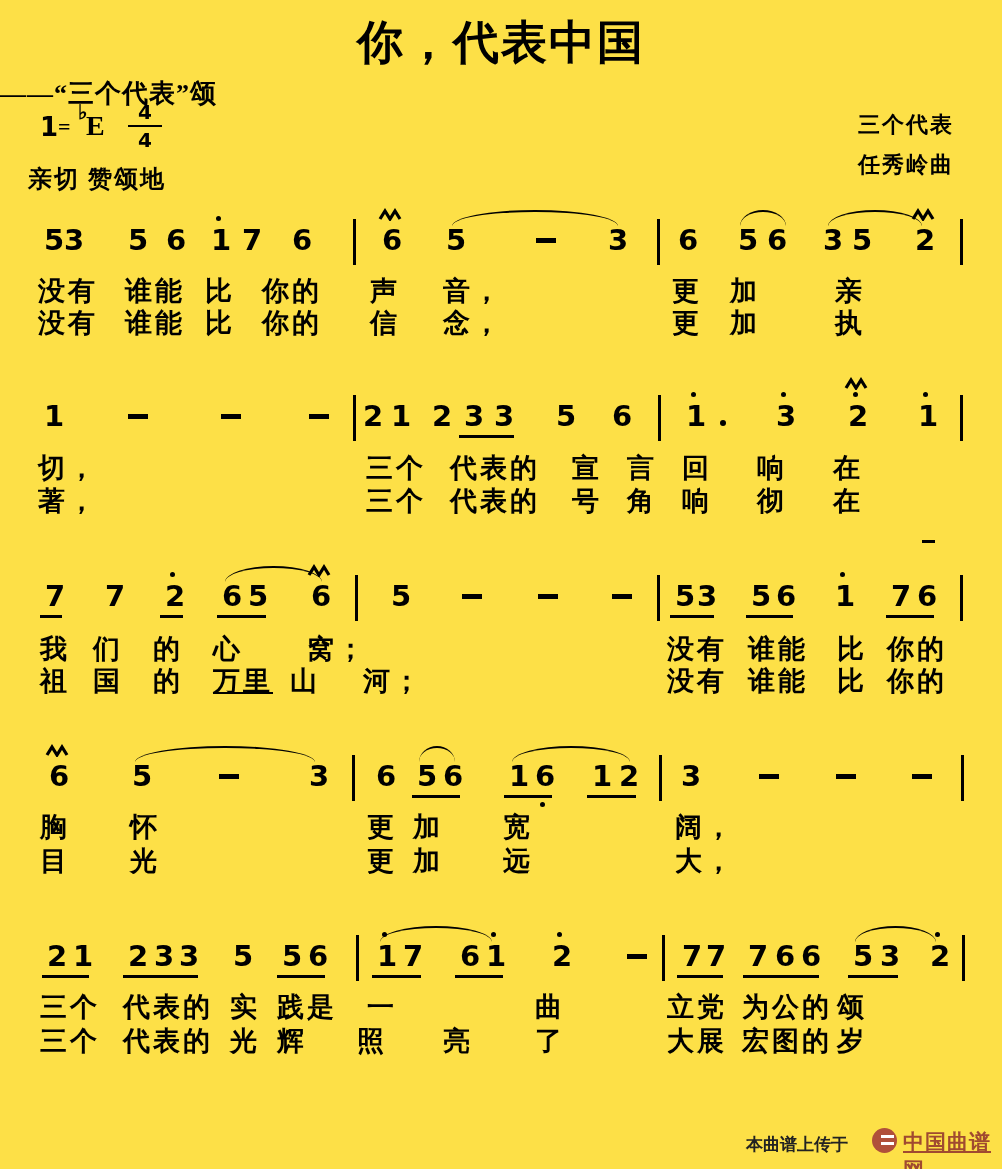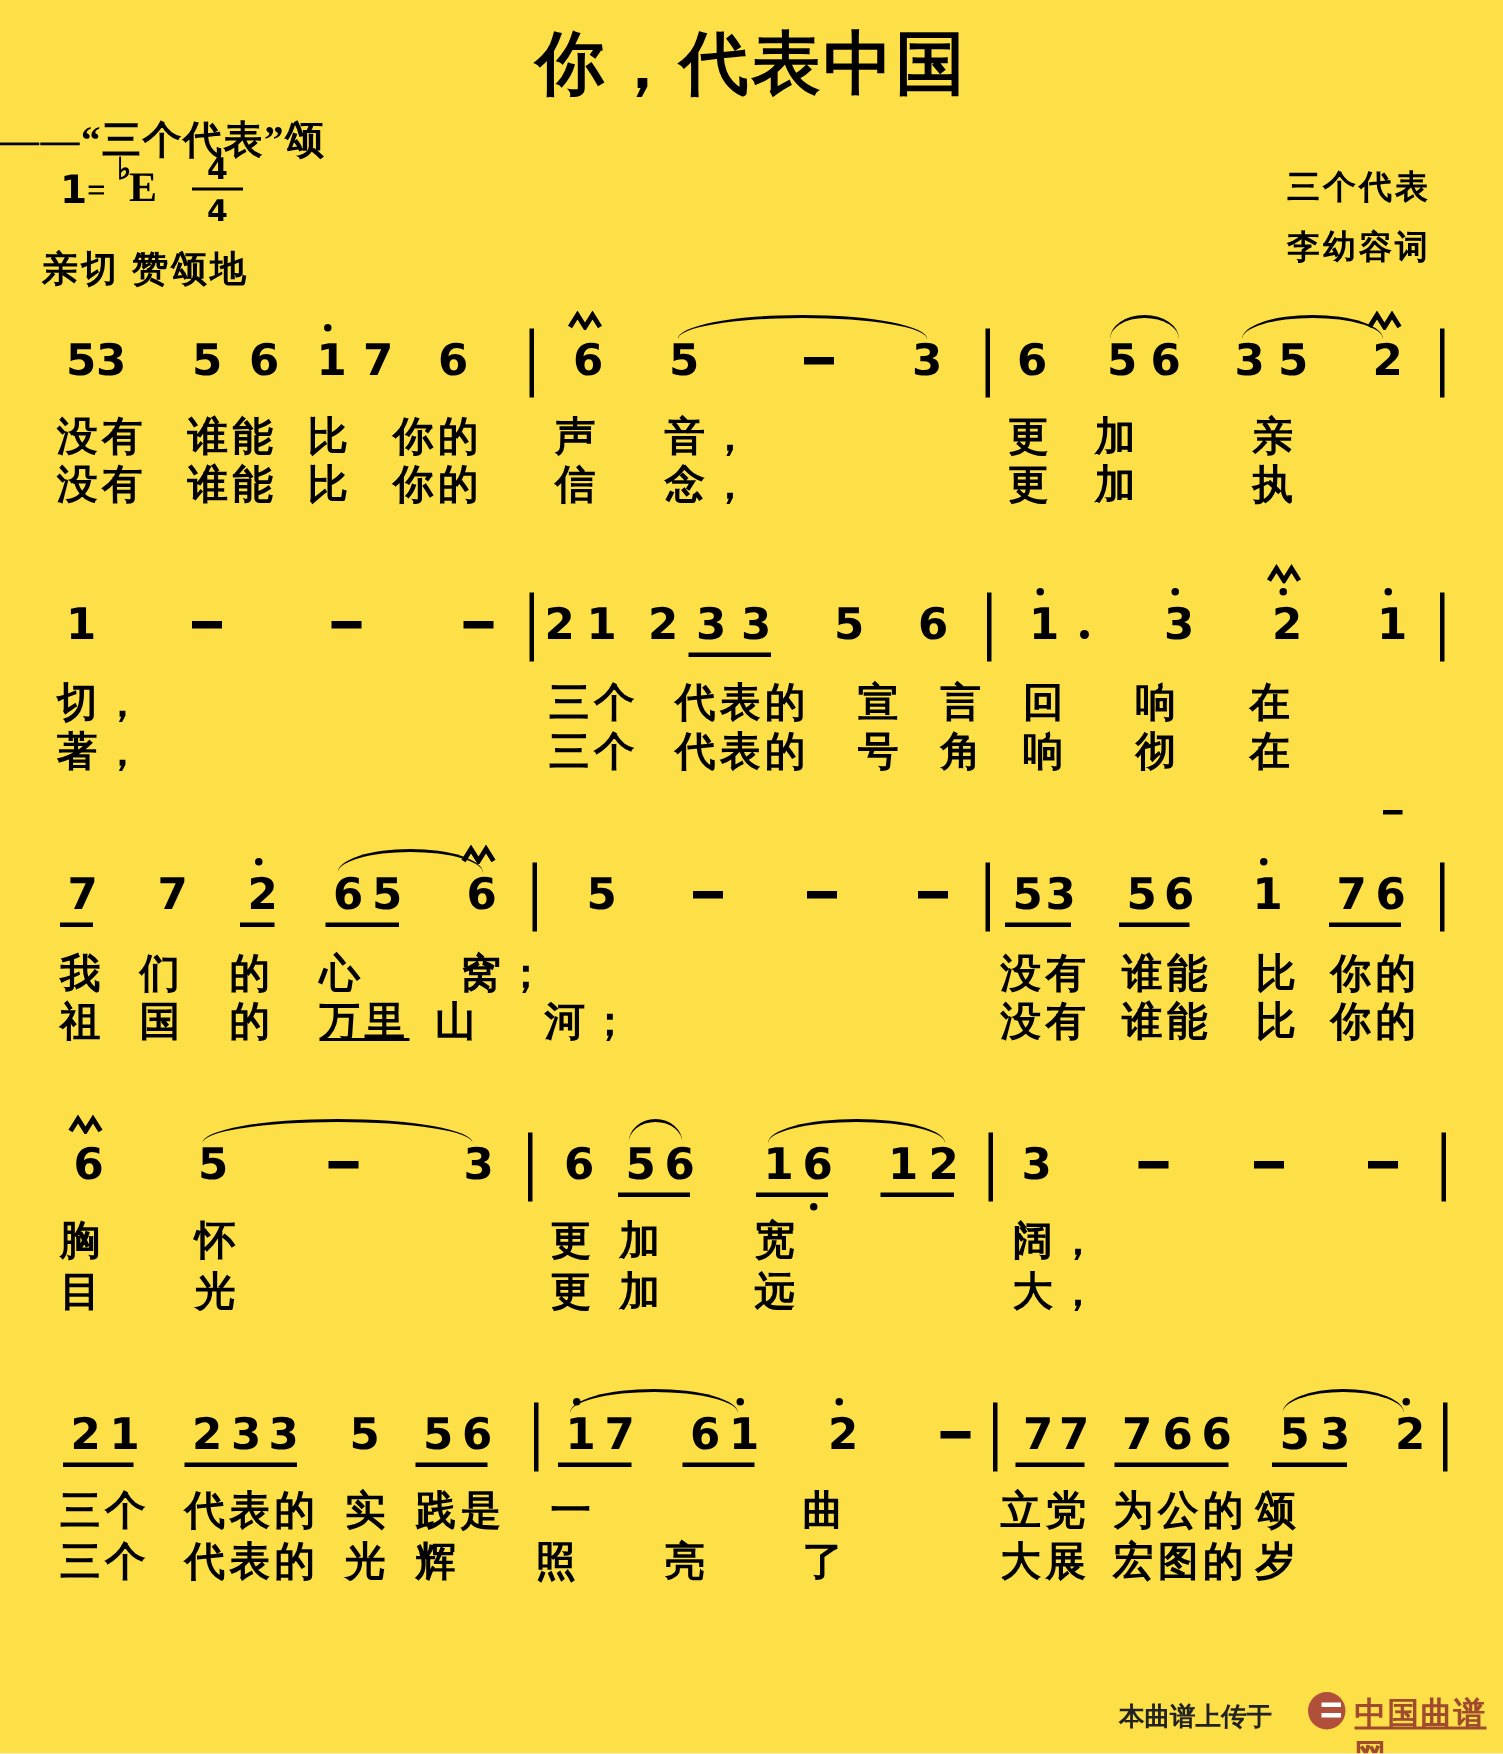--- a/index.html
+++ b/index.html
@@ -59,21 +59,21 @@
     <span class="letter">E</span>
     <span class="meter">
       <span class="num">4</span>
       <span class="rule"></span>
       <span class="num">4</span>
     </span>
   </div>
 
   <div class="tempo">亲切 赞颂地</div>
   <div class="credit c1">三个代表</div>
-  <div class="credit c2">李幼容词</div>
+  <div class="credit c2">任秀岭曲</div>
 
   <div id="systems">
       <div class="note" style="left: 44px; top: 226px;">5</div>
       <div class="note" style="left: 64px; top: 226px;">3</div>
       <div class="note" style="left: 128px; top: 226px;">5</div>
       <div class="note" style="left: 166px; top: 226px;">6</div>
       <div class="note" style="left: 211px; top: 226px;">1</div>
       <div class="odot" style="left: 216px; top: 216px;"></div>
       <div class="note" style="left: 242px; top: 226px;">7</div>
       <div class="note" style="left: 292px; top: 226px;">6</div>

